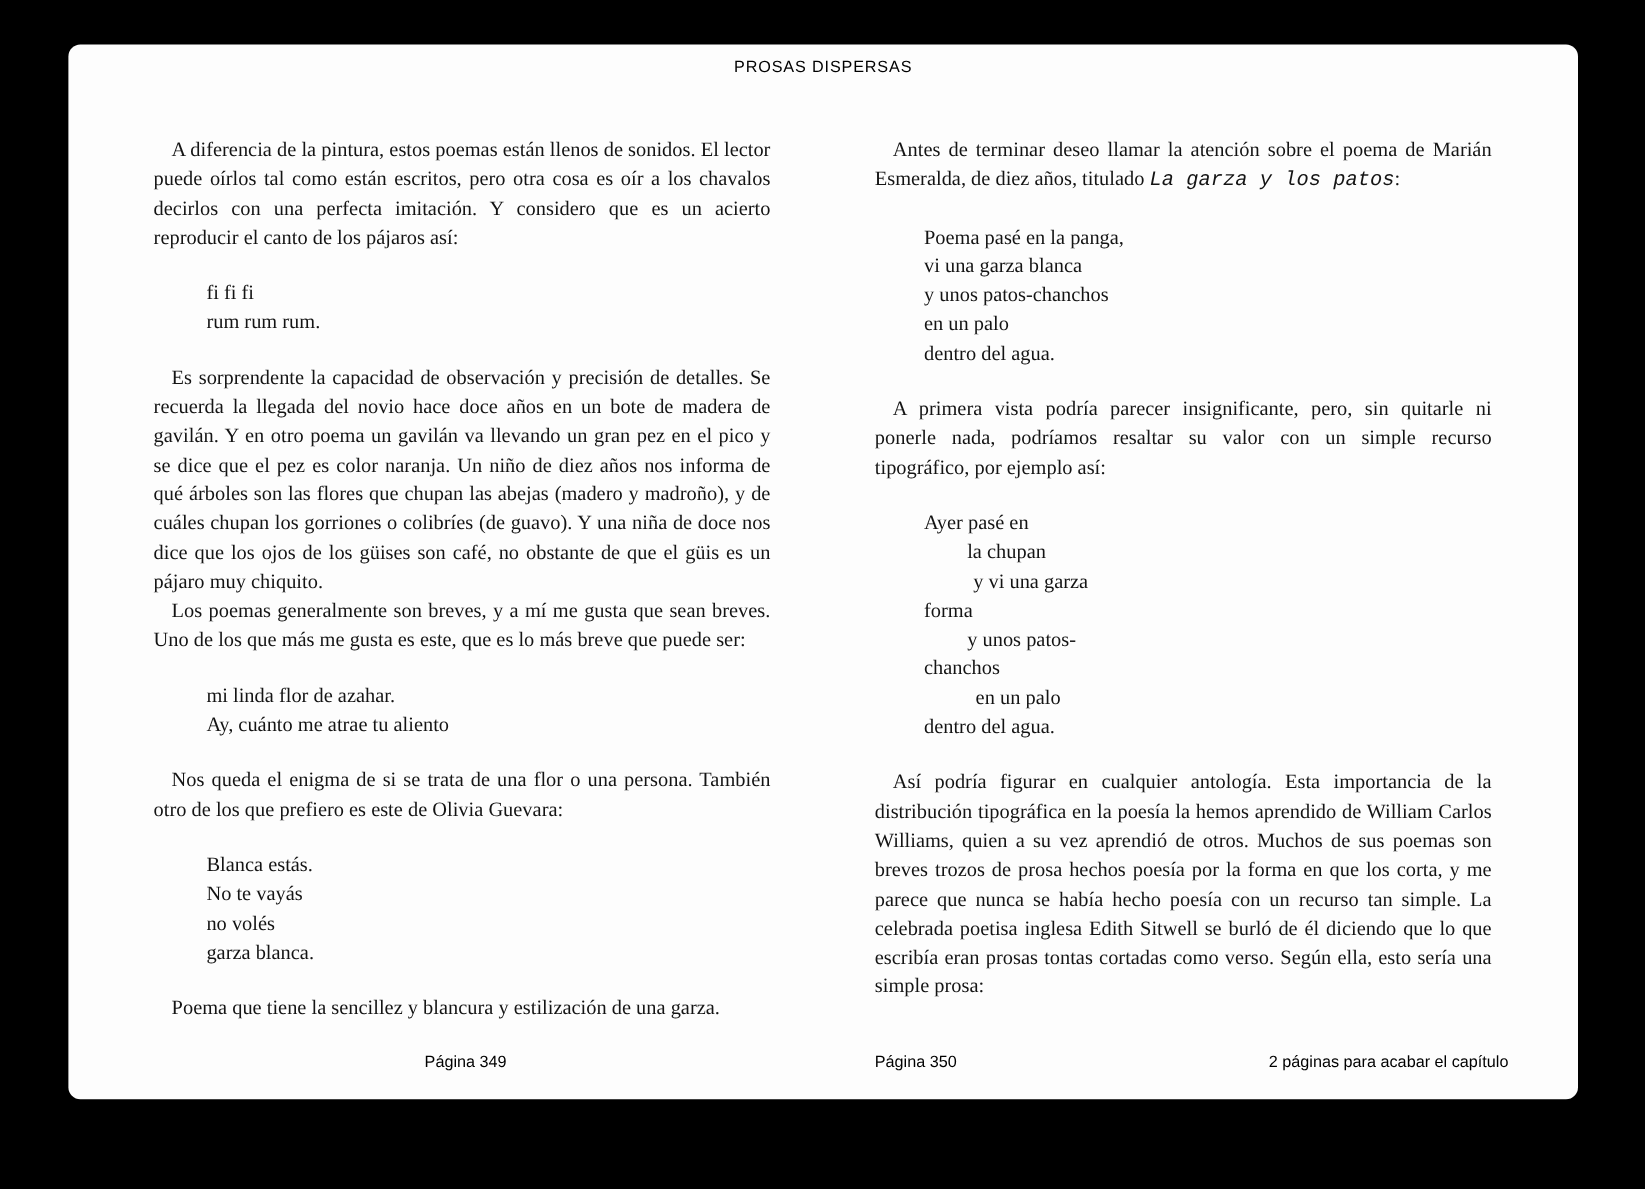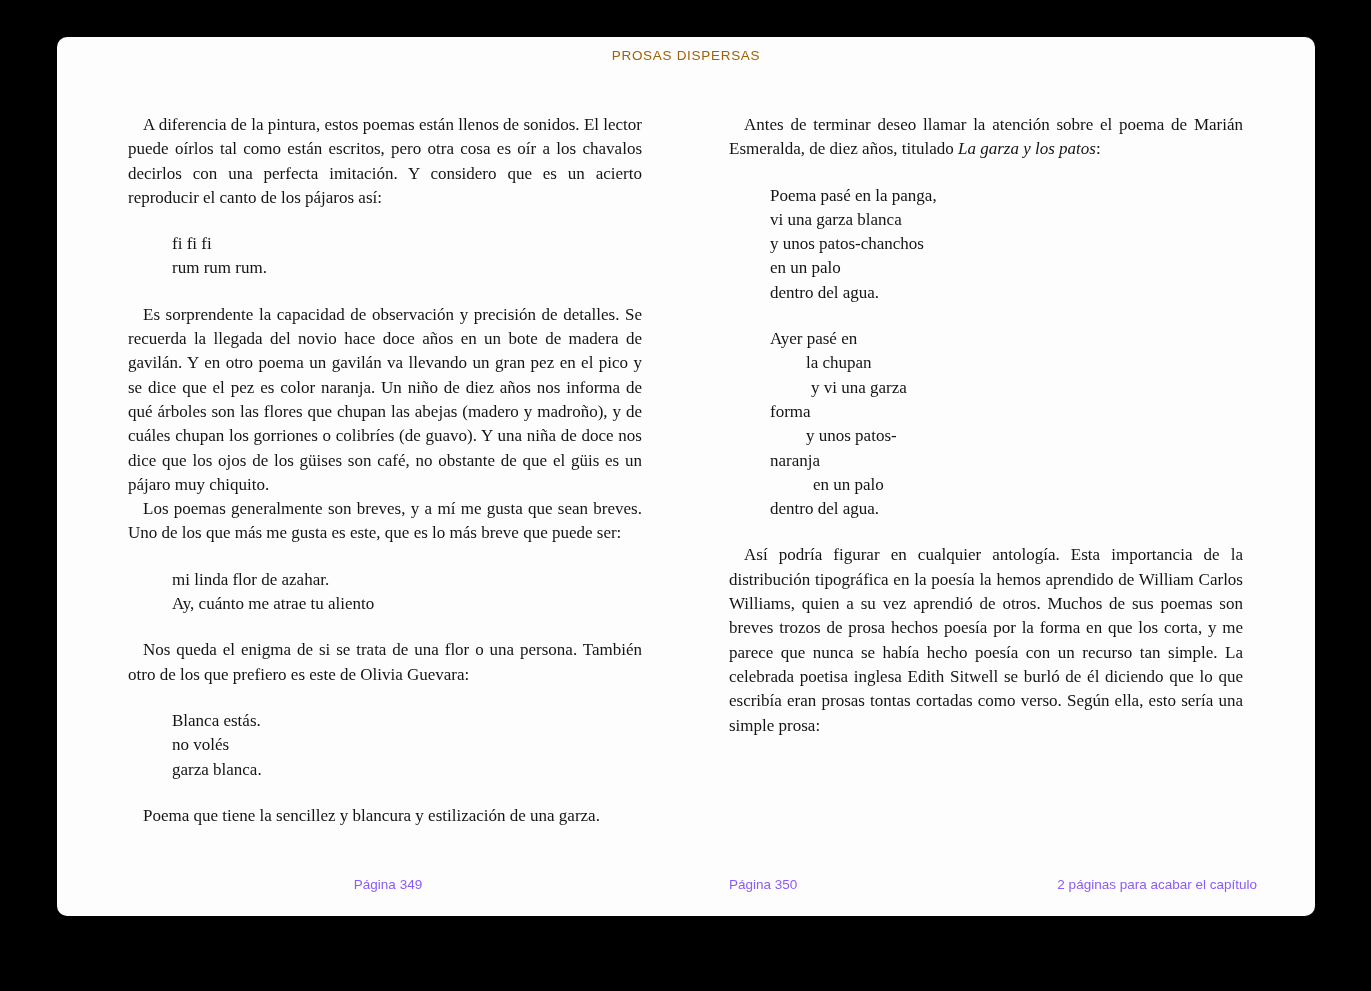--- a/index.html
+++ b/index.html
@@ -21,21 +21,21 @@
   }
   .running-head {
     position: absolute;
     top: 11px;
     left: 0;
     right: 0;
     text-align: center;
     font-family: "Liberation Sans", sans-serif;
     font-size: 13.5px;
     letter-spacing: 0.7px;
-    color: #a16207;
+    color: #000000;
   }
   .col {
     position: absolute;
     top: 76px;
     width: 514px;
     font-family: "Liberation Serif", "DejaVu Serif", serif;
     font-size: 17px;
     line-height: 24.3px;
     color: #141414;
   }
@@ -48,27 +48,27 @@
   }
   .verse {
     margin: 22px 0;
     padding-left: 44px;
   }
   .col-right .verse { padding-left: 41px; }
   .vline { white-space: pre; }
   .ind-a { padding-left: 36px; }
   .ind-b { padding-left: 41px; }
   .ind-c { padding-left: 43px; }
-  .it { font-style: italic; }
+  .it { font-style: italic; font-family: Liberation Mono, monospace; }
   .footer-item {
     position: absolute;
     top: 840px;
     font-family: "Liberation Sans", sans-serif;
     font-size: 13.5px;
-    color: #8b5cf6;
+    color: #000000;
   }
   .footer-left {
     left: 74px;
     width: 514px;
     text-align: center;
   }
   .footer-right {
     left: 672px;
     width: 514px;
     text-align: left;
@@ -98,46 +98,48 @@
 
     <div class="verse">
       <div class="vline">mi linda flor de azahar.</div>
       <div class="vline">Ay, cuánto me atrae tu aliento</div>
     </div>
 
     <p class="para">Nos queda el enigma de si se trata de una flor o una persona. También otro de los que prefiero es este de Olivia Guevara:</p>
 
     <div class="verse">
       <div class="vline">Blanca estás.</div>
+      <div class="vline">No te vayás</div>
       <div class="vline">no volés</div>
       <div class="vline">garza blanca.</div>
     </div>
 
     <p class="para">Poema que tiene la sencillez y blancura y estilización de una garza.</p>
   </div>
 
   <div class="col col-right">
     <p class="para"><span>Antes de terminar deseo llamar la atención sobre el poema de Marián Esmeralda, de diez años, titulado </span><span class="it">La garza y los patos</span><span>:</span></p>
 
     <div class="verse">
       <div class="vline">Poema pasé en la panga,</div>
       <div class="vline">vi una garza blanca</div>
       <div class="vline">y unos patos-chanchos</div>
       <div class="vline">en un palo</div>
       <div class="vline">dentro del agua.</div>
     </div>
 
+    <p class="para">A primera vista podría parecer insignificante, pero, sin quitarle ni ponerle nada, podríamos resaltar su valor con un simple recurso tipográfico, por ejemplo así:</p>
 
     <div class="verse">
       <div class="vline">Ayer pasé en</div>
       <div class="vline ind-a">la chupan</div>
       <div class="vline ind-b">y vi una garza</div>
       <div class="vline">forma</div>
       <div class="vline ind-a">y unos patos-</div>
-      <div class="vline">naranja</div>
+      <div class="vline">chanchos</div>
       <div class="vline ind-c">en un palo</div>
       <div class="vline">dentro del agua.</div>
     </div>
 
     <p class="para">Así podría figurar en cualquier antología. Esta importancia de la distribución tipográfica en la poesía la hemos aprendido de William Carlos Williams, quien a su vez aprendió de otros. Muchos de sus poemas son breves trozos de prosa hechos poesía por la forma en que los corta, y me parece que nunca se había hecho poesía con un recurso tan simple. La celebrada poetisa inglesa Edith Sitwell se burló de él diciendo que lo que escribía eran prosas tontas cortadas como verso. Según ella, esto sería una simple prosa:</p>
   </div>
 
   <div class="footer-item footer-left">Página 349</div>
 
   <div class="footer-item footer-right">Página 350</div>

